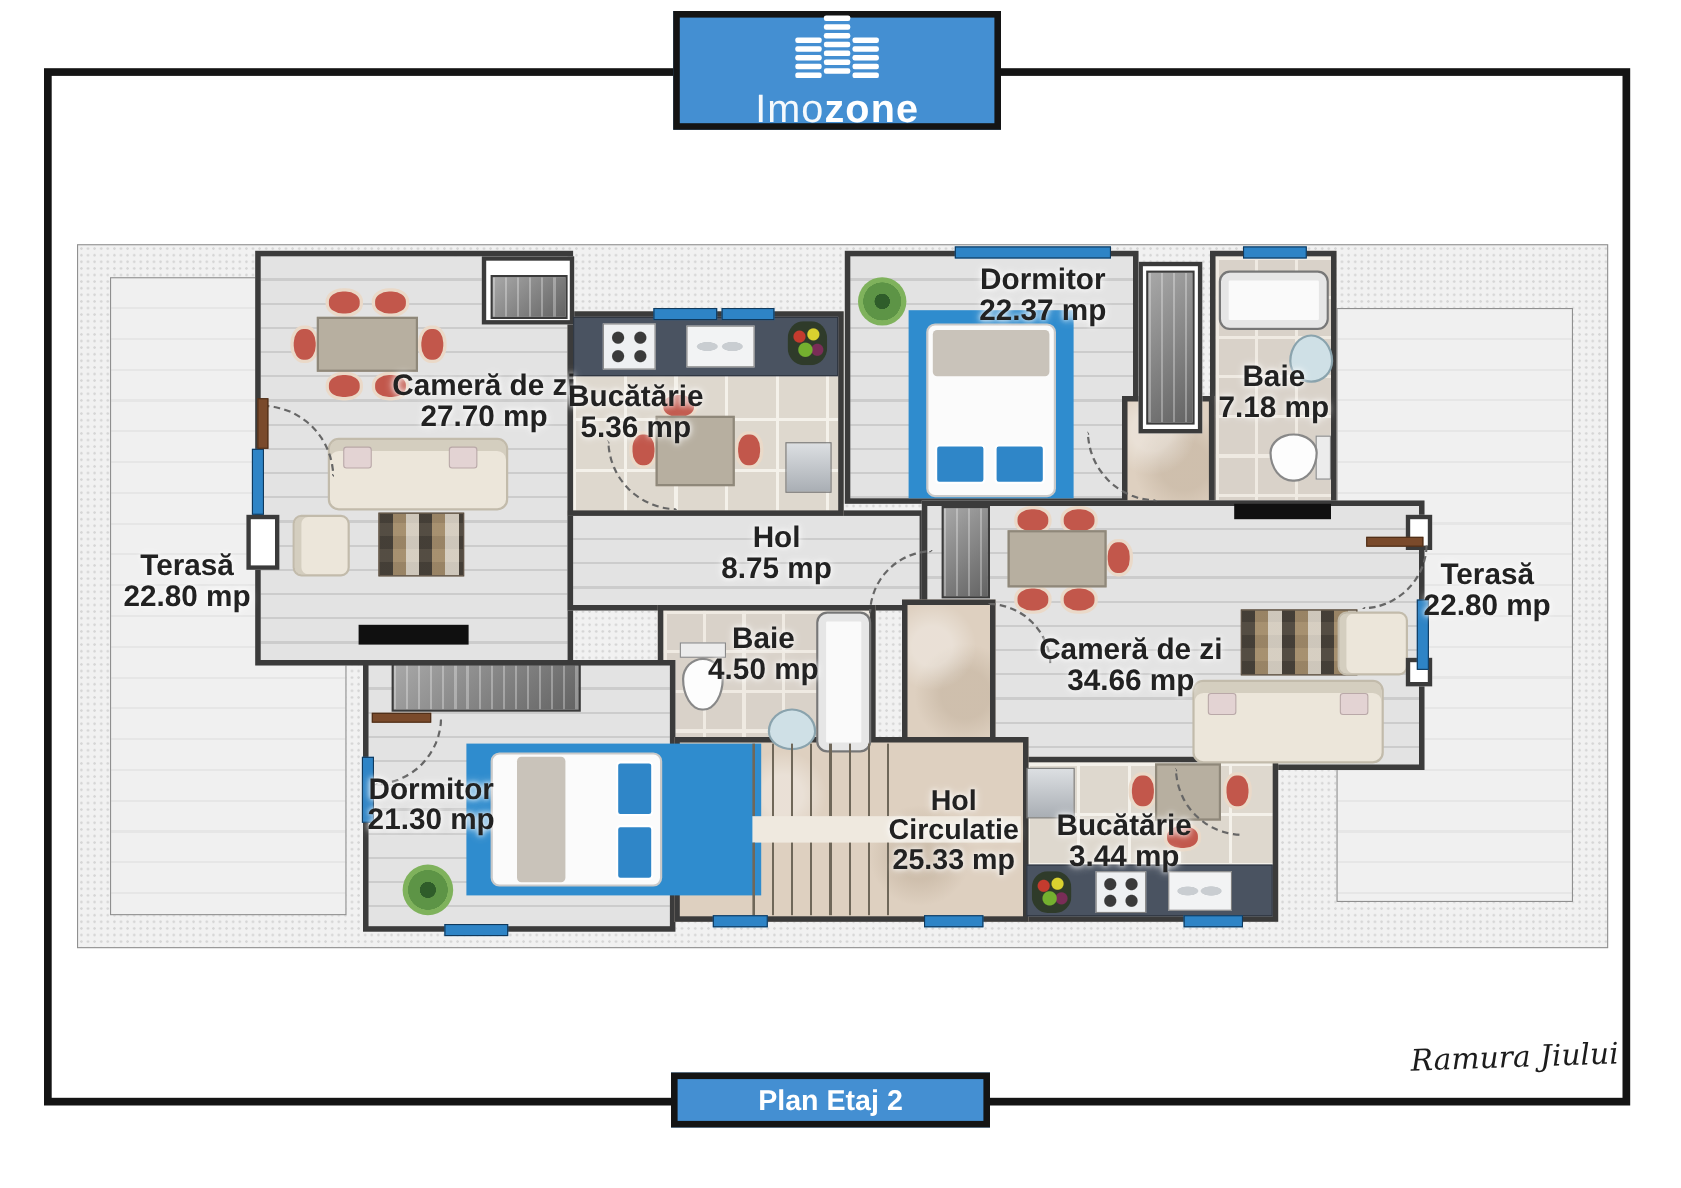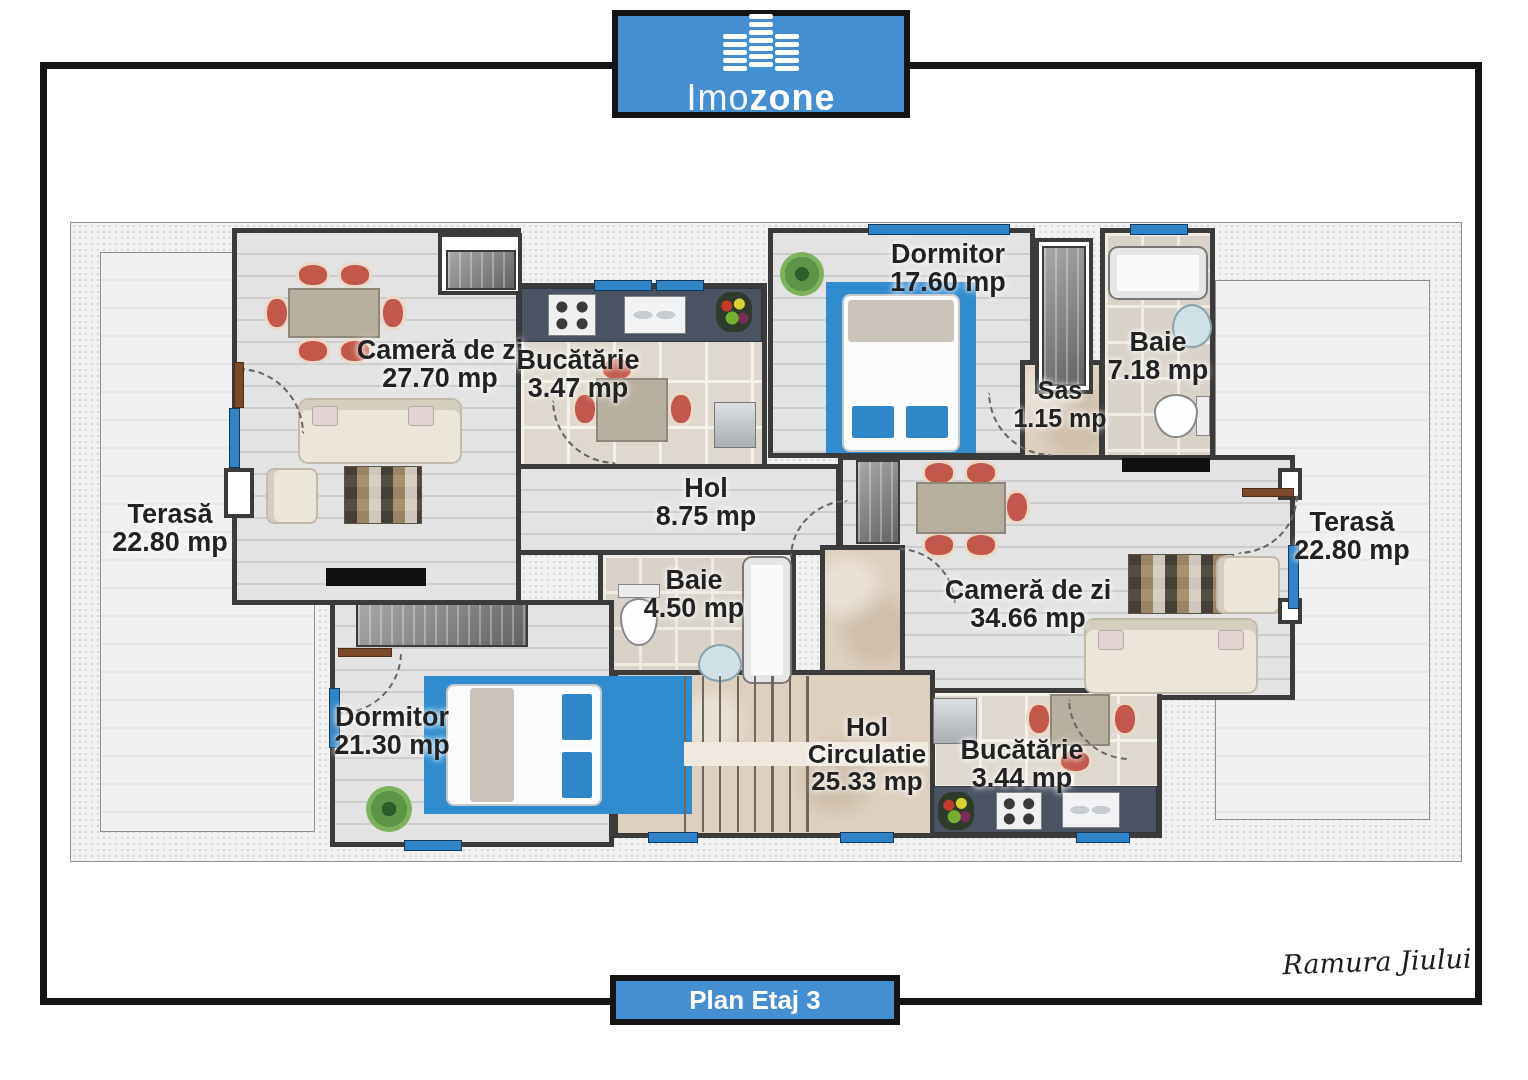--- a/index.html
+++ b/index.html
@@ -248,45 +248,41 @@
   <div class="rlabel" style="left:55px;top:500px;">
     <div>Terasă</div>
     <div>22.80 mp</div>
   </div>
   <div class="rlabel" style="left:325px;top:336px;">
     <div>Cameră de zi</div>
     <div>27.70 mp</div>
   </div>
   <div class="rlabel" style="left:463px;top:346px;">
     <div>Bucătărie</div>
-    <div>3.47 mp</div>
+    <div>5.36 mp</div>
   </div>
   <div class="rlabel" style="left:591px;top:474px;">
     <div>Hol</div>
     <div>8.75 mp</div>
   </div>
   <div class="rlabel" style="left:579px;top:566px;">
     <div>Baie</div>
     <div>4.50 mp</div>
   </div>
   <div class="rlabel" style="left:277px;top:703px;">
     <div>Dormitor</div>
     <div>21.30 mp</div>
   </div>
   <div class="rlabel" style="left:833px;top:240px;">
     <div>Dormitor</div>
-    <div>17.60 mp</div>
+    <div>22.37 mp</div>
   </div>
   <div class="rlabel" style="left:1043px;top:328px;">
     <div>Baie</div>
     <div>7.18 mp</div>
-  </div>
-  <div class="rlabel" style="left:945px;top:376px;font-size:25px;">
-    <div>Sas</div>
-    <div>1.15 mp</div>
   </div>
   <div class="rlabel" style="left:913px;top:576px;">
     <div>Cameră de zi</div>
     <div>34.66 mp</div>
   </div>
   <div class="rlabel" style="left:907px;top:736px;">
     <div>Bucătărie</div>
     <div>3.44 mp</div>
   </div>
   <div class="rlabel" style="left:752px;top:714px;font-size:26px;line-height:27px;">
@@ -321,16 +317,16 @@
             <rect x="60" y="46" width="24" height="5" rx="2"></rect>
           <rect x="60" y="54" width="24" height="5" rx="2"></rect>
         </g>
       </svg>
     </span>
     <div class="logo-text"><span class="light">Imo</span><span class="bold">zone</span></div>
   </div>
 
   <div class="signature">Ramura Jiului</div>
   <div class="footer-box">
-    <span>Plan Etaj 3</span>
+    <span>Plan Etaj 2</span>
   </div>
 
 </div>
 
 </body></html>

